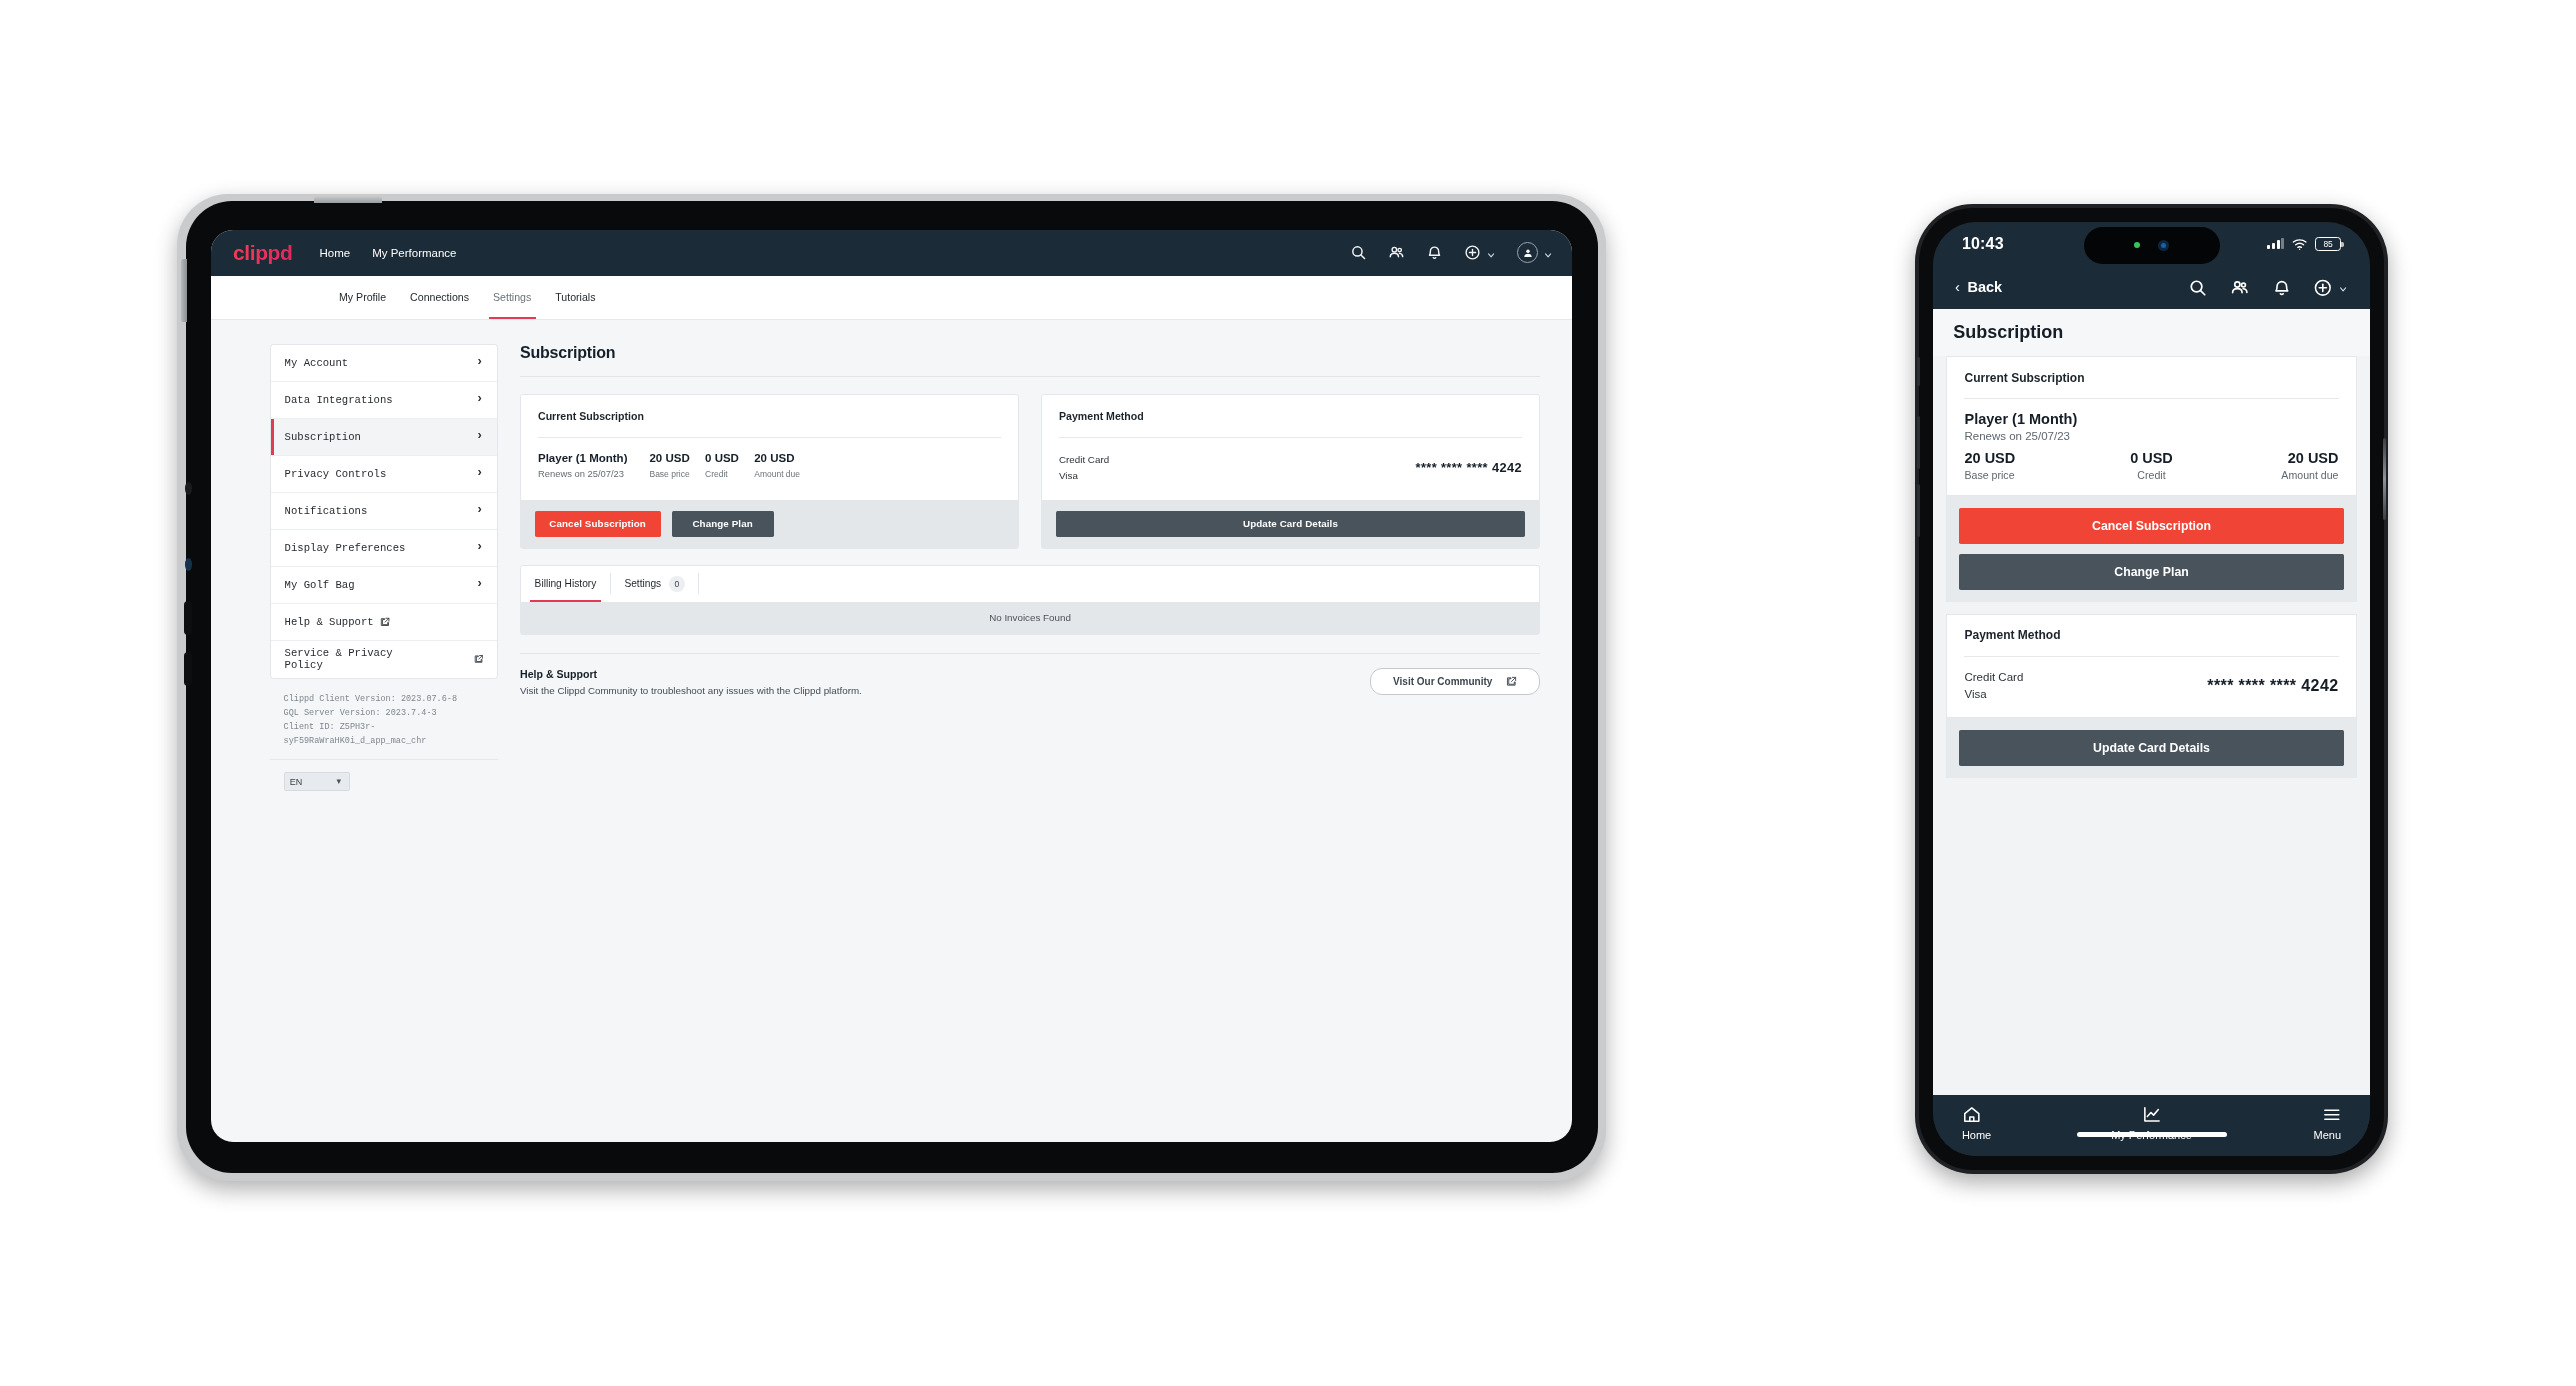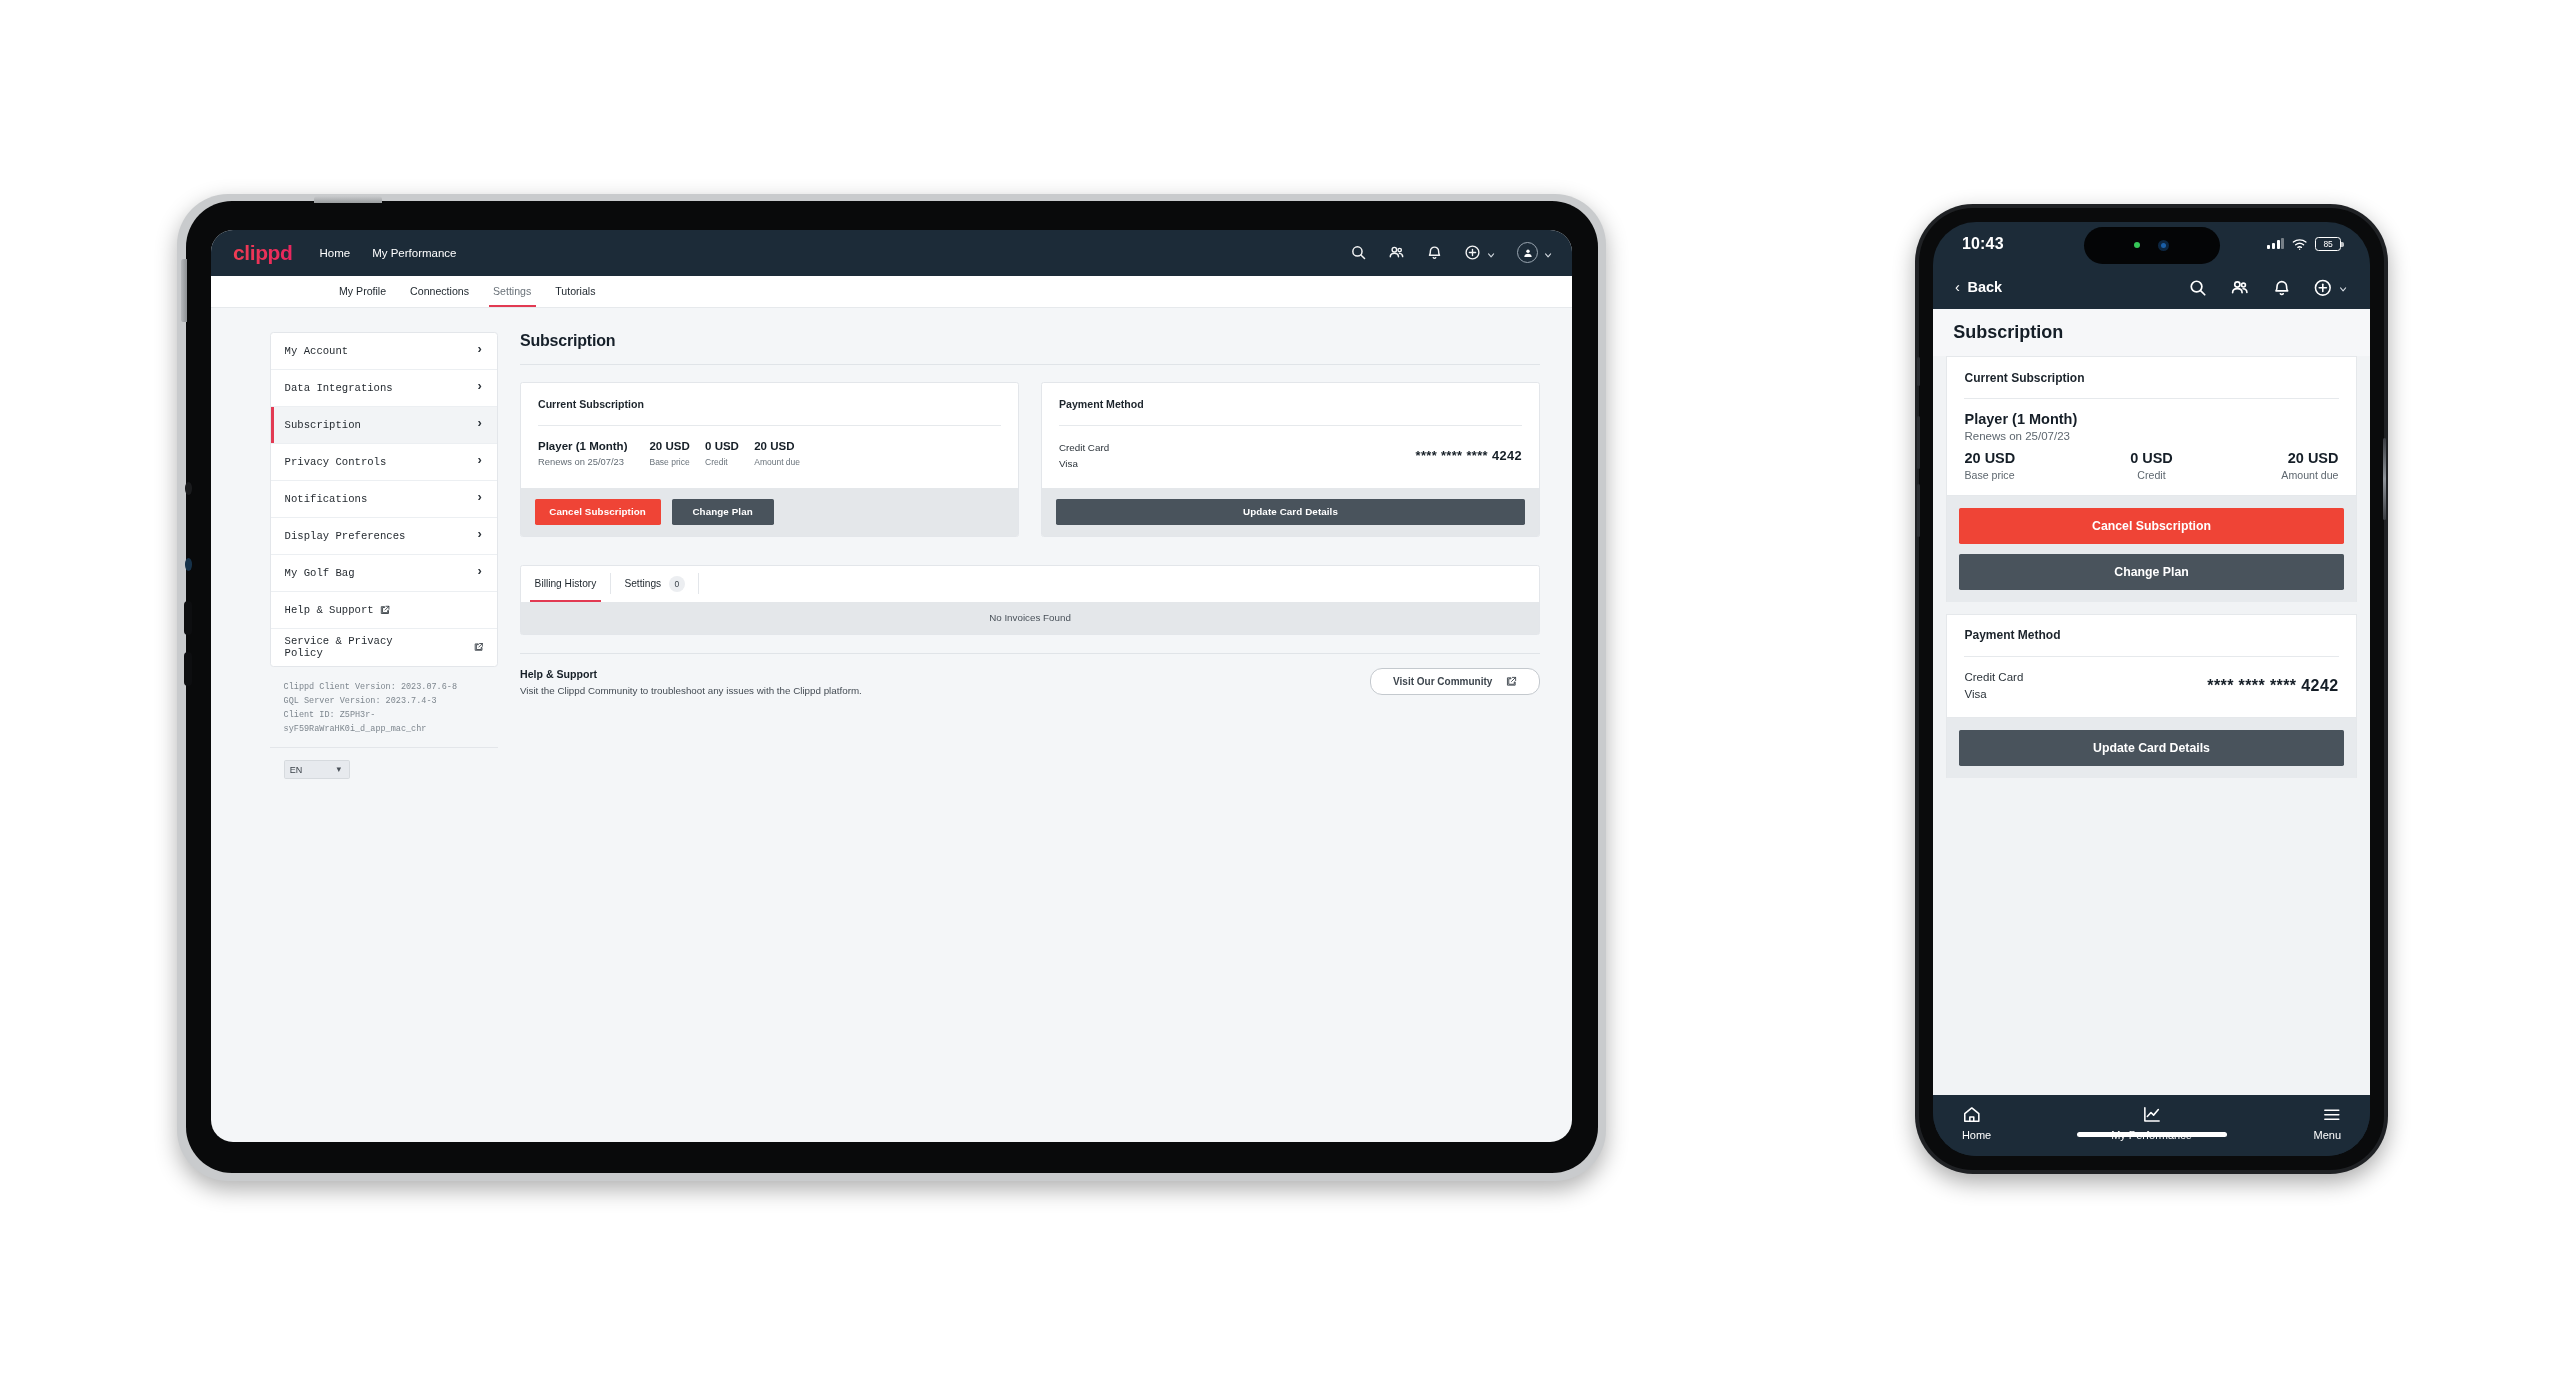--- a/index.html
+++ b/index.html
@@ -70,21 +70,21 @@
   .caret { width: 10.2px; height: 10.2px; color: #cfd6dc; }
   .avatar-ring {
     width: 21px; height: 21px; border-radius: 50%;
     border: 1.3px solid #9aa6b1; display:flex; align-items:center; justify-content:center;
     color:#fff;
   }
   .avatar-ring svg { width:12px; height:12px; }
 
   
   .subnav {
-    height: 32px; background: #ffffff;
+    height: 44px; background: #ffffff;
     display: flex; align-items: stretch; padding-left: 116px;
     border-bottom: 0.9px solid #e6e9ec;
   }
   .subtab {
     display:flex; align-items:center; padding: 0 12px; font-size: 10.6px;
     color: #1d252c; position: relative;
   }
   .subtab.active { color: #6a7279; }
   .subtab.active::after {
     content:""; position:absolute; left:7.7px; right:7.7px; bottom:0; height:2.1px;
@@ -155,21 +155,21 @@
   }
   .btn-danger { background: #ef4436; min-width: 126px; }
   .btn-dark { background: #49535c; min-width: 102px; }
   .btn-wide { width: 100%; }
 
   .pm-row { display:flex; align-items:center; }
   .pm-left { font-size: 9.8px; color:#2b333a; line-height: 1.55; }
   .pm-num { margin-left:auto; font-size: 12.8px; font-weight: 700; color:#161f27; letter-spacing: 0.4px;}
 
   
-  .bill-wrap { margin-top: 28px; background:#fff; border:0.9px solid #e3e6ea; border-radius:2.6px; }
+  .bill-wrap { margin-top: 16px; background:#fff; border:0.9px solid #e3e6ea; border-radius:2.6px; }
   .bill-tabs { display:flex; align-items:stretch; height: 36px; }
   .bill-tab {
     display:flex; align-items:center; gap:7.7px; padding: 0 13.6px; font-size: 10.2px;
     color:#1d252c; position:relative;
   }
   .bill-tab.active::after {
     content:""; position:absolute; left:8.5px; right:8.5px; bottom:0; height:2.1px; background:#e23a52;
   }
   .tab-div { width:0.9px; background:#e3e6ea; margin: 7.7px 0; }
   .badge {

